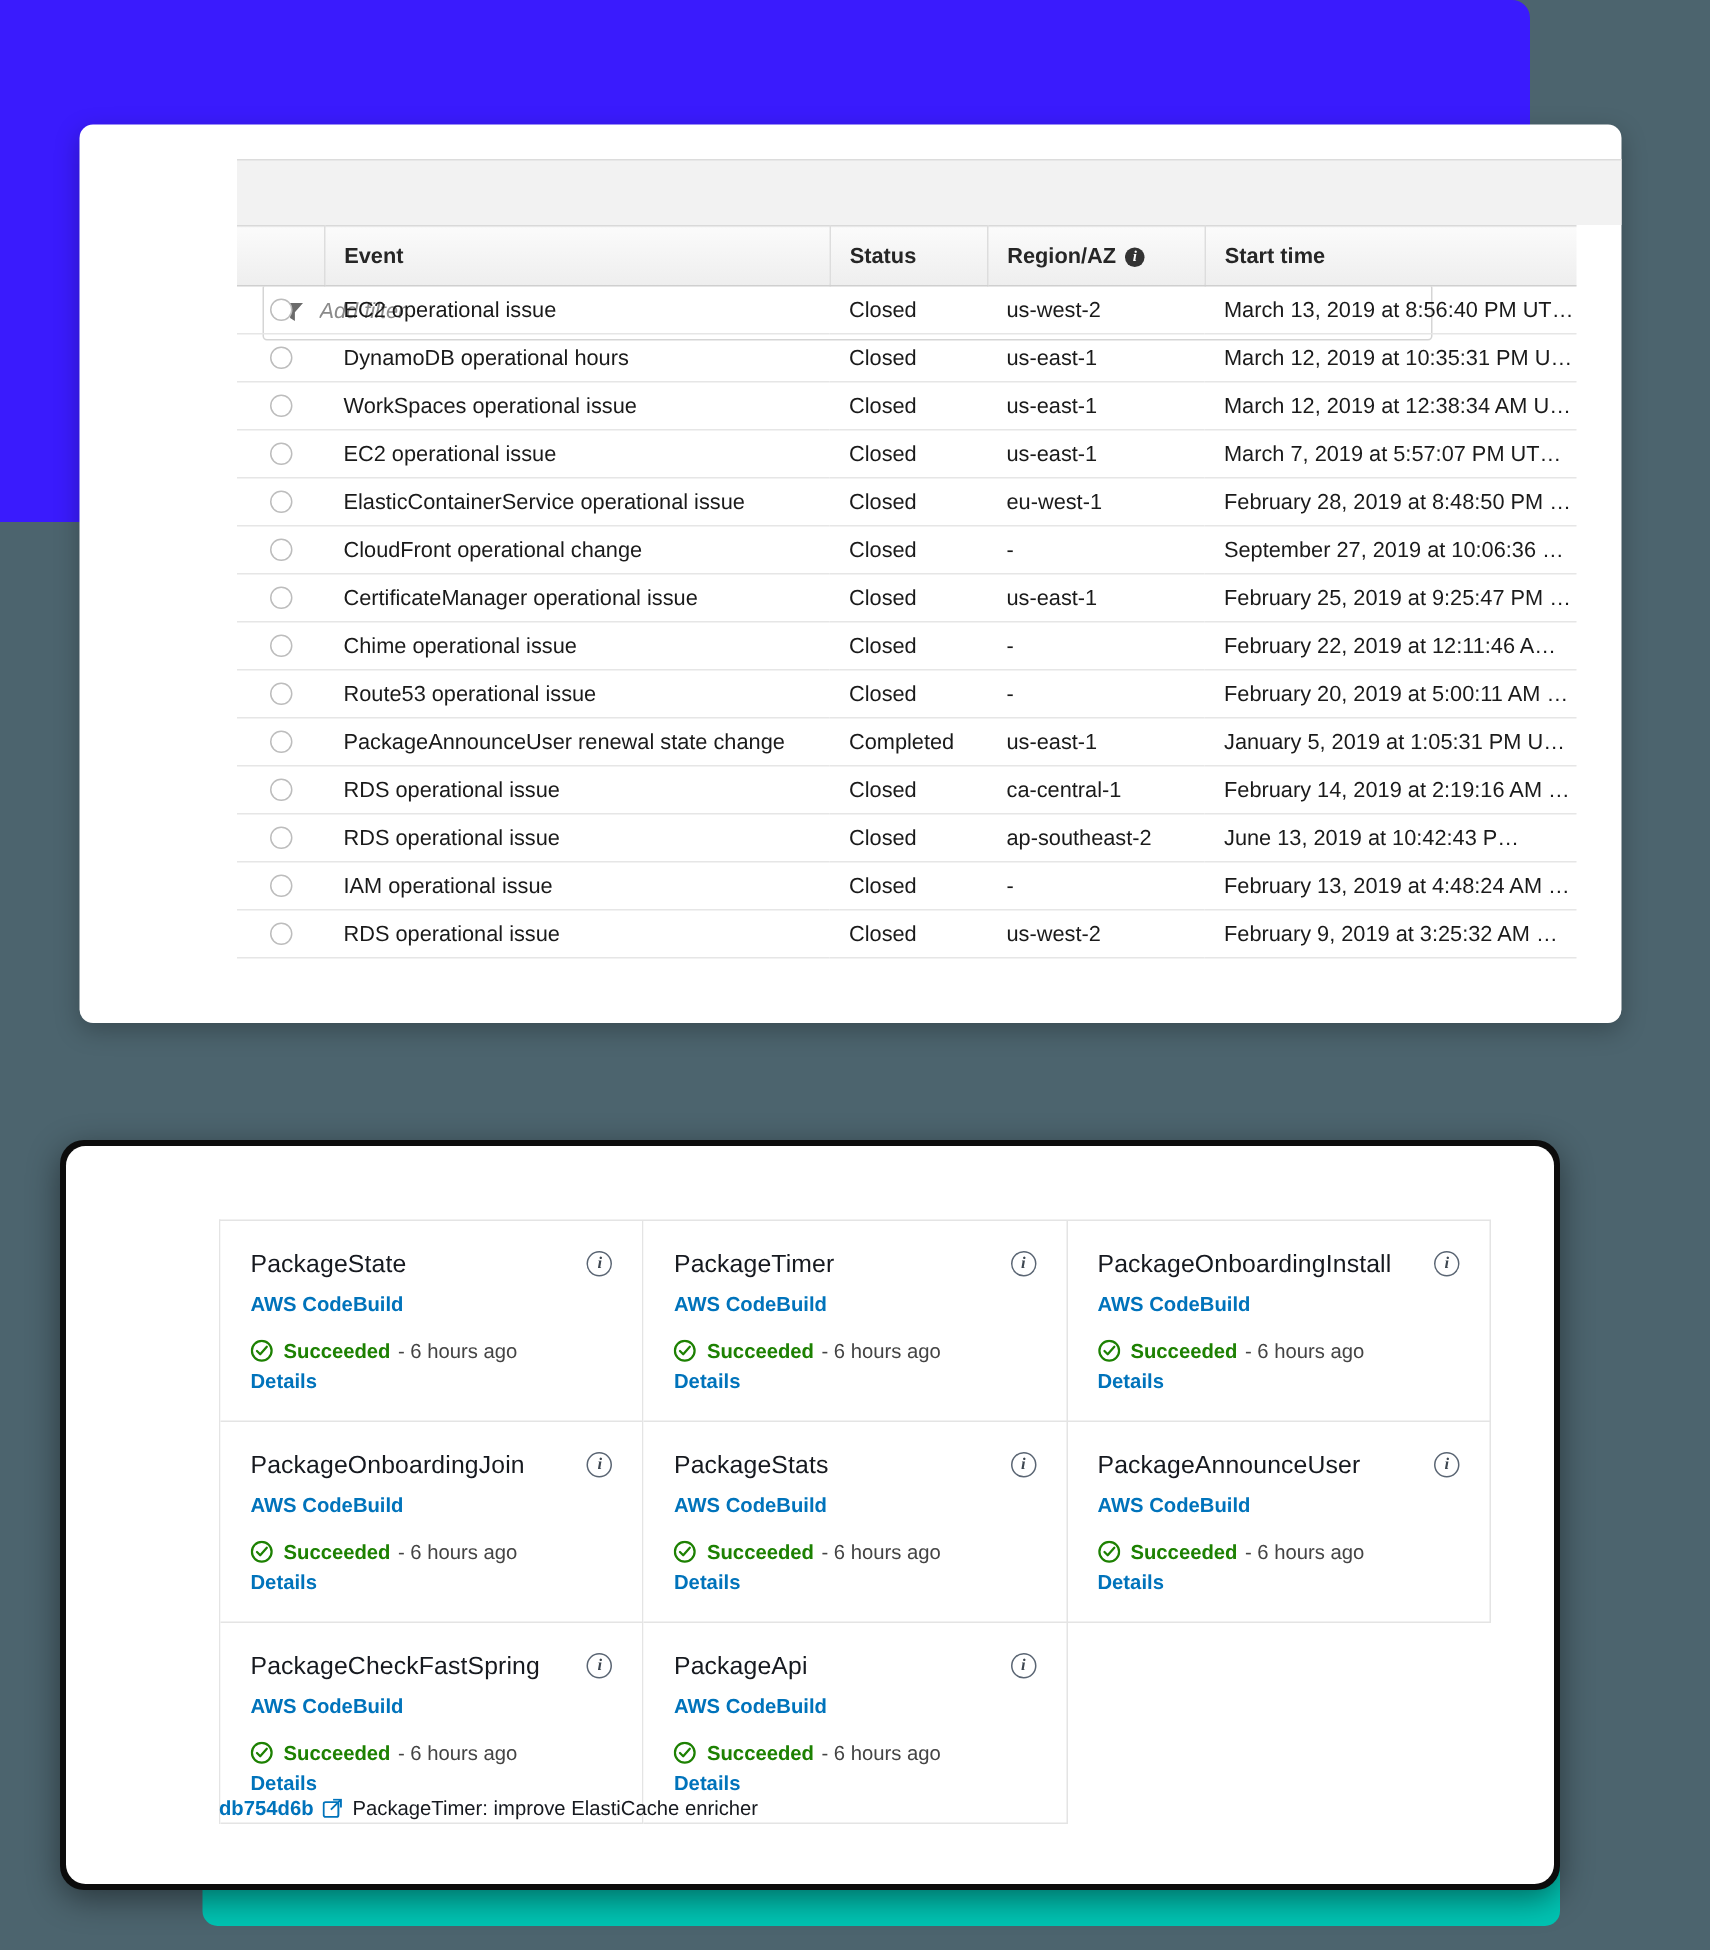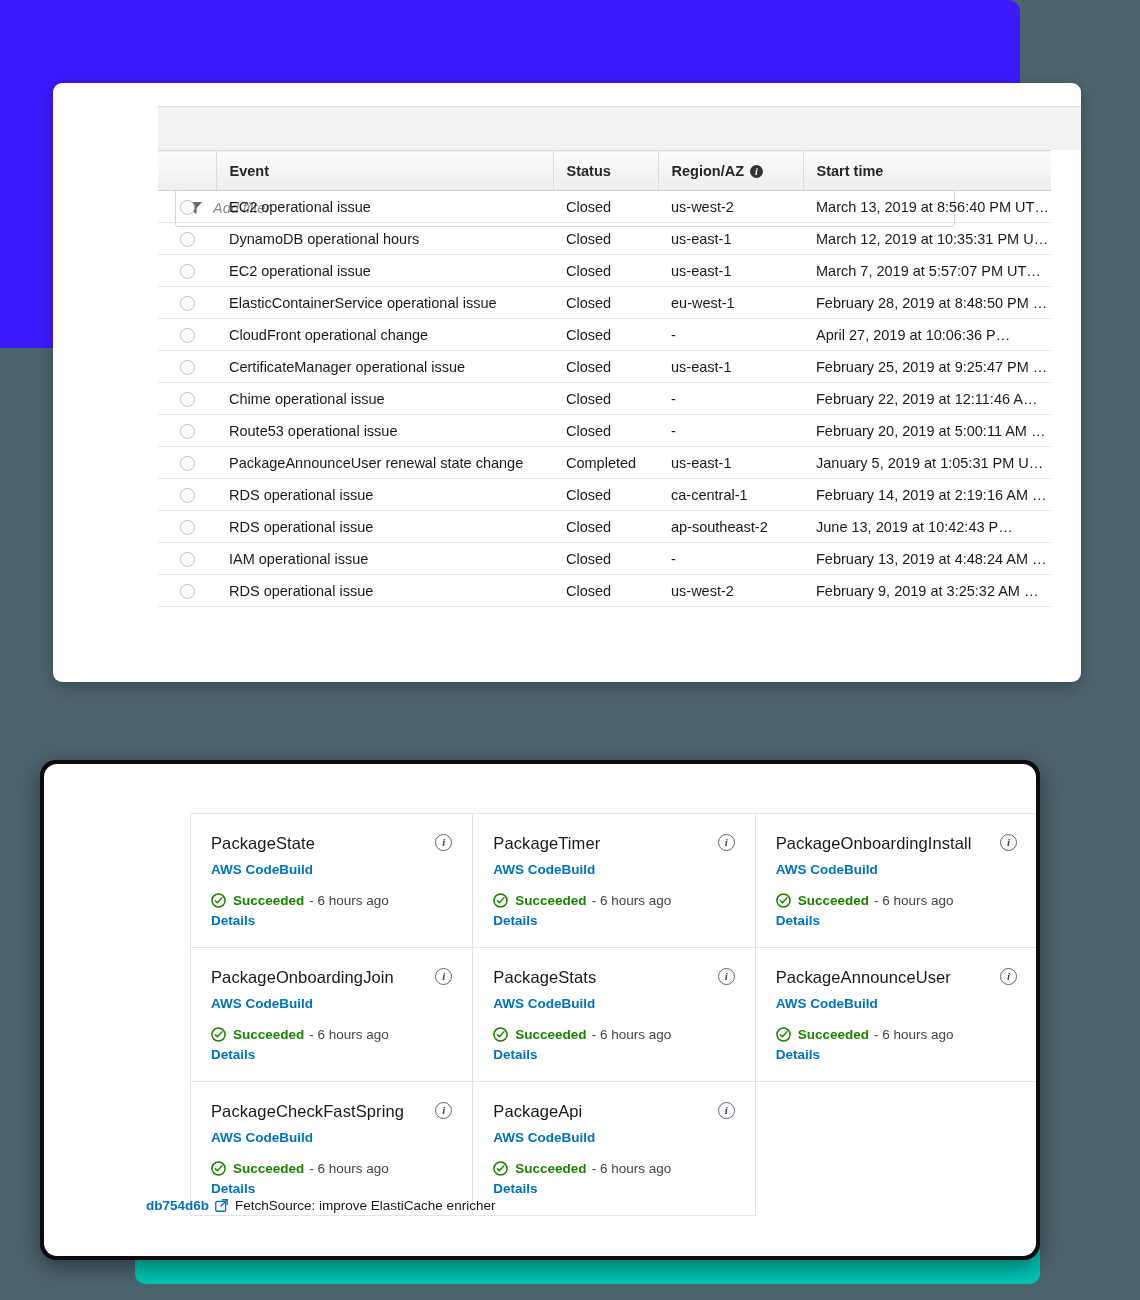--- a/index.html
+++ b/index.html
@@ -143,21 +143,20 @@
     position: relative;
   }
   .card-grid {
     position: absolute;
     left: 102px; top: 49px;
     width: 848px;
     display: grid;
     grid-template-columns: repeat(3, 1fr);
     border-top: 1px solid #e4e4e4;
     border-left: 1px solid #e4e4e4;
-    margin-left: 44px;
   }
   .pkg-card {
     border-right: 1px solid #e4e4e4;
     border-bottom: 1px solid #e4e4e4;
     padding: 20px 20px 19px 20px;
     min-height: 122px;
     background: #fff;
   }
   .pkg-card.empty { border-right: none; border-bottom: none; background: transparent; }
   .pkg-head {
@@ -254,38 +253,45 @@
             </tr>
             <tr>
               <td class="c-sel"><span class="radio"></span></td>
               <td class="c-evt">DynamoDB operational hours</td>
               <td class="c-st st-green">Closed</td>
               <td class="c-rg">us-east-1</td>
               <td class="c-tm">March 12, 2019 at 10:35:31 PM U…</td>
             </tr>
             <tr>
               <td class="c-sel"><span class="radio"></span></td>
+              <td class="c-evt">WorkSpaces operational issue</td>
+              <td class="c-st st-green">Closed</td>
+              <td class="c-rg">us-east-1</td>
+              <td class="c-tm">March 12, 2019 at 12:38:34 AM U…</td>
+            </tr>
+            <tr>
+              <td class="c-sel"><span class="radio"></span></td>
               <td class="c-evt">EC2 operational issue</td>
               <td class="c-st st-green">Closed</td>
               <td class="c-rg">us-east-1</td>
               <td class="c-tm">March 7, 2019 at 5:57:07 PM UT…</td>
             </tr>
             <tr>
               <td class="c-sel"><span class="radio"></span></td>
               <td class="c-evt">ElasticContainerService operational issue</td>
               <td class="c-st st-green">Closed</td>
               <td class="c-rg">eu-west-1</td>
               <td class="c-tm">February 28, 2019 at 8:48:50 PM …</td>
             </tr>
             <tr>
               <td class="c-sel"><span class="radio"></span></td>
               <td class="c-evt">CloudFront operational change</td>
               <td class="c-st st-green">Closed</td>
               <td class="c-rg">-</td>
-              <td class="c-tm">April 27, 2019 at 10:06:36 P…</td>
+              <td class="c-tm">September 27, 2019 at 10:06:36 P…</td>
             </tr>
             <tr>
               <td class="c-sel"><span class="radio"></span></td>
               <td class="c-evt">CertificateManager operational issue</td>
               <td class="c-st st-green">Closed</td>
               <td class="c-rg">us-east-1</td>
               <td class="c-tm">February 25, 2019 at 9:25:47 PM …</td>
             </tr>
             <tr>
               <td class="c-sel"><span class="radio"></span></td>
@@ -476,19 +482,19 @@
           <div class="pkg-card empty"></div>
         </div>
 
       <div class="commit-line">
         <span class="commit-hash">db754d6b</span>
         <svg class="ext-link" viewBox="0 0 14 14">
           <rect x="0.8" y="2.6" width="10.6" height="10.6" rx="1.4" fill="none" stroke="#0073bb" stroke-width="1.4"></rect>
           <path d="M7.6 0.8h5.6v5.6" fill="none" stroke="#0073bb" stroke-width="1.4"></path>
           <path d="M6.0 8.0 13.0 1.0" stroke="#0073bb" stroke-width="1.4"></path>
         </svg>
-        <span class="commit-msg">FetchSource: improve ElastiCache enricher</span>
+        <span class="commit-msg">PackageTimer: improve ElastiCache enricher</span>
       </div>
 
     </div>
   </div>
 
 </div>
 
 </body></html>

